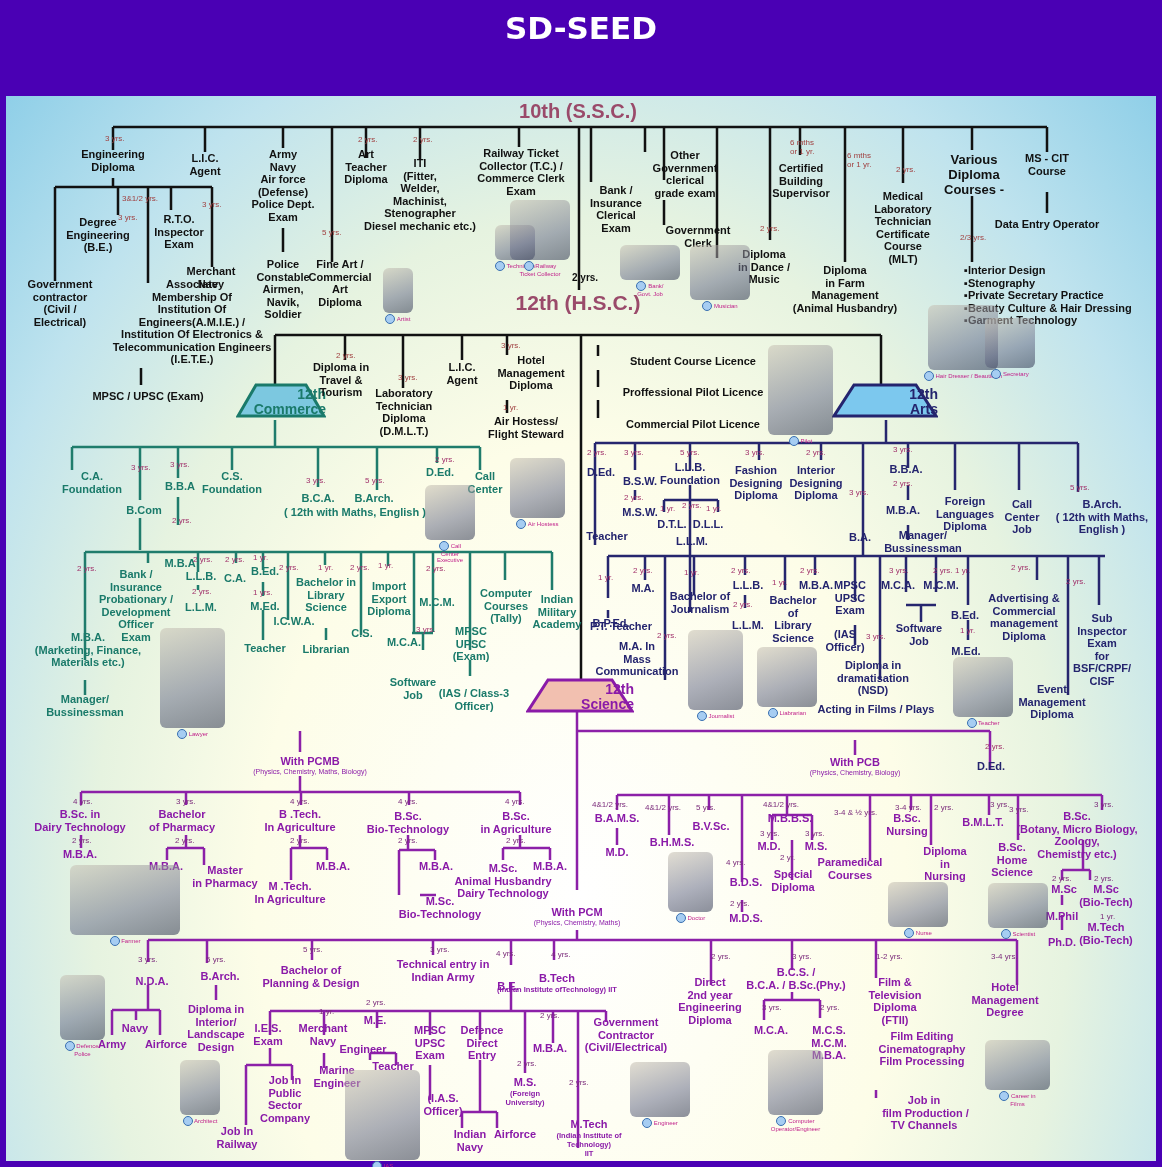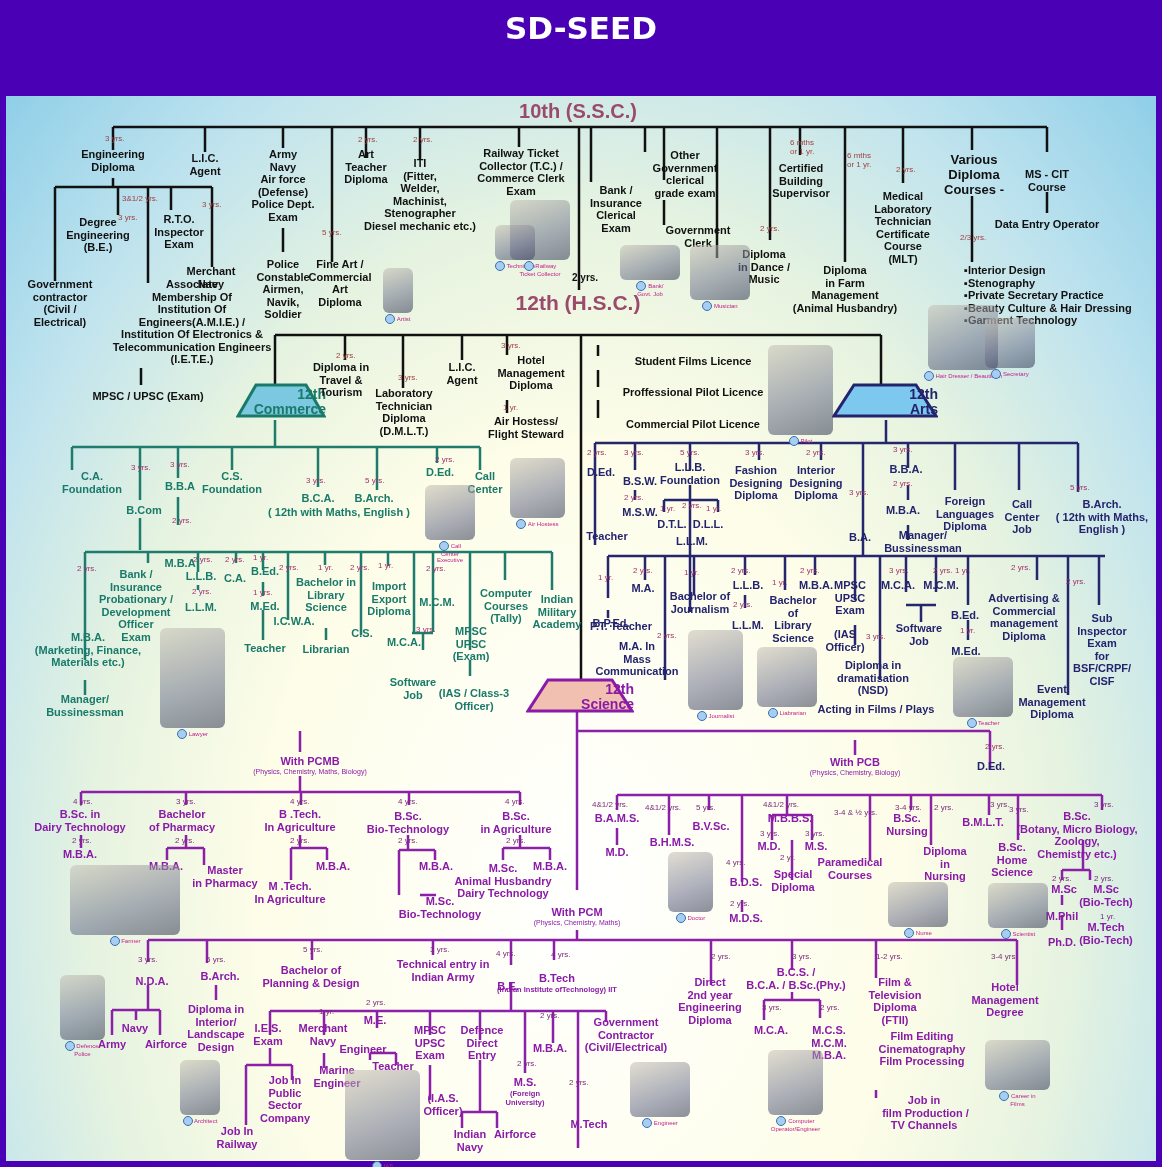--- a/index.html
+++ b/index.html
@@ -141,21 +141,21 @@
     <div class="lbl k" style="width: 220px; left: 793px; top: 190px;"><span>Medical
 Laboratory
 Technician
 Certificate
 Course
 (MLT)</span></div>
     <div class="yr yk" style="left: 896px; top: 165px;">2 yrs.</div>
     <div class="lbl k" style="width: 220px; left: 864px; top: 152px; font-size: 13px; line-height: 15px;"><span>Various
 Diploma
 Courses -</span></div>
-    <div class="lbl k" style="width: 220px; left: 937px; top: 168px;"><span>MS - CIT
+    <div class="lbl k" style="width: 220px; left: 937px; top: 152px;"><span>MS - CIT
 Course</span></div>
     <div class="lbl k" style="width: 220px; left: 937px; top: 218px;"><span>Data Entry Operator</span></div>
     <div class="lbl k" style="width: 200px; left: 964px; top: 264px; text-align: left;"><span>▪Interior Design
 ▪Stenography
 ▪Private Secretary Practice
 ▪Beauty Culture &amp; Hair Dressing
 ▪Garment Technology</span></div>
     <div class="yr yk" style="left: 960px; top: 233px;">2/3 yrs.</div>
     <div class="lbl k" style="width: 220px; left: -50px; top: 278px;"><span>Government
 contractor
@@ -191,38 +191,38 @@
     <div class="yr yk" style="left: 398px; top: 373px;">3 yrs.</div>
     <div class="lbl k" style="width: 220px; left: 352px; top: 361px;"><span>L.I.C.
 Agent</span></div>
     <div class="lbl k" style="width: 220px; left: 421px; top: 354px;"><span>Hotel
 Management
 Diploma</span></div>
     <div class="yr yk" style="left: 501px; top: 341px;">3 yrs.</div>
     <div class="lbl k" style="width: 220px; left: 416px; top: 415px;"><span>Air Hostess/
 Flight Steward</span></div>
     <div class="yr yk" style="left: 503px; top: 403px;">1 yr.</div>
-    <div class="lbl k" style="width: 220px; left: 583px; top: 355px;"><span>Student Films Licence</span></div>
+    <div class="lbl k" style="width: 220px; left: 583px; top: 355px;"><span>Student Course Licence</span></div>
     <div class="lbl k" style="width: 220px; left: 583px; top: 386px;"><span>Proffessional Pilot Licence</span></div>
     <div class="lbl k" style="width: 220px; left: 583px; top: 418px;"><span>Commercial Pilot Licence</span></div>
     <div class="lbl g" style="width: 220px; left: -18px; top: 470px;"><span>C.A.
 Foundation</span></div>
     <div class="lbl g" style="width: 220px; left: 34px; top: 504px;"><span>B.Com</span></div>
     <div class="yr yg" style="left: 131px; top: 463px;">3 yrs.</div>
     <div class="lbl g" style="width: 220px; left: 70px; top: 480px;"><span>B.B.A</span></div>
     <div class="yr yg" style="left: 170px; top: 460px;">3 yrs.</div>
     <div class="lbl g" style="width: 220px; left: 70px; top: 529px; margin-top: 28px;"><span>M.B.A</span></div>
     <div class="yr yg" style="left: 172px; top: 516px;">2 yrs.</div>
     <div class="lbl g" style="width: 220px; left: 122px; top: 470px;"><span>C.S.
 Foundation</span></div>
     <div class="lbl g" style="width: 220px; left: 208px; top: 492px;"><span>B.C.A.</span></div>
     <div class="yr yg" style="left: 306px; top: 476px;">3 yrs.</div>
     <div class="lbl g" style="width: 220px; left: 264px; top: 492px;"><span>B.Arch.</span></div>
     <div class="yr yg" style="left: 365px; top: 476px;">5 yrs.</div>
-    <div class="lbl g" style="width: 220px; left: 229px; top: 506px; text-align: center;"><span>( 12th with Maths, English )</span></div>
+    <div class="lbl g" style="width: 220px; left: 245px; top: 506px; text-align: center;"><span>( 12th with Maths, English )</span></div>
     <div class="lbl g" style="width: 220px; left: 330px; top: 466px;"><span>D.Ed.</span></div>
     <div class="yr yg" style="left: 435px; top: 455px;">2 yrs.</div>
     <div class="lbl g" style="width: 220px; left: 375px; top: 470px;"><span>Call
 Center</span></div>
     <div class="lbl g" style="width: 220px; left: -22px; top: 631px;"><span>M.B.A.
 (Marketing, Finance,
 Materials etc.)</span></div>
     <div class="yr yg" style="left: 77px; top: 564px;">2 yrs.</div>
     <div class="lbl g" style="width: 220px; left: -25px; top: 693px;"><span>Manager/
 Bussinessman</span></div>
@@ -507,21 +507,23 @@
 Direct
 Entry</span></div>
     <div class="lbl p" style="width: 220px; left: 360px; top: 1128px;"><span>Indian
 Navy</span></div>
     <div class="lbl p" style="width: 220px; left: 405px; top: 1128px;"><span>Airforce</span></div>
     <div class="lbl p" style="width: 220px; left: 415px; top: 1076px;"><span>M.S.</span><div class="sub">(Foreign
 University)</div></div>
     <div class="yr yp" style="left: 517px; top: 1059px;">2 yrs.</div>
     <div class="lbl p" style="width: 220px; left: 440px; top: 1042px;"><span>M.B.A.</span></div>
     <div class="yr yp" style="left: 540px; top: 1011px;">2 yrs.</div>
-    <div class="lbl p" style="width: 220px; left: 479px; top: 1118px;"><span>M.Tech</span></div>
+    <div class="lbl p" style="width: 220px; left: 479px; top: 1118px;"><span>M.Tech</span><div class="sub">(Indian Institute of
+Technology)
+IIT</div></div>
     <div class="yr yp" style="left: 569px; top: 1078px;">2 yrs.</div>
     <div class="lbl p" style="width: 220px; left: 516px; top: 1016px;"><span>Government
 Contractor
 (Civil/Electrical)</span></div>
     <div class="lbl p" style="width: 220px; left: 600px; top: 976px;"><span>Direct
 2nd year
 Engineering
 Diploma</span></div>
     <div class="yr yp" style="left: 711px; top: 952px;">2 yrs.</div>
     <div class="lbl p" style="width: 220px; left: 686px; top: 966px;"><span>B.C.S. /

